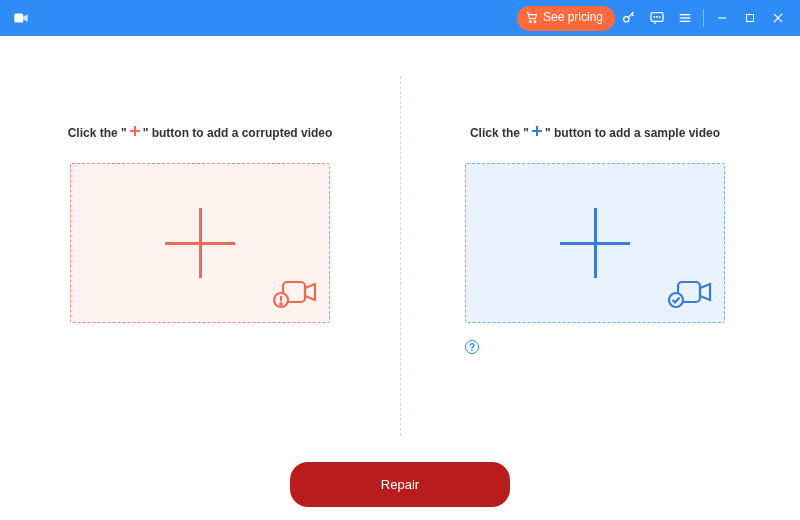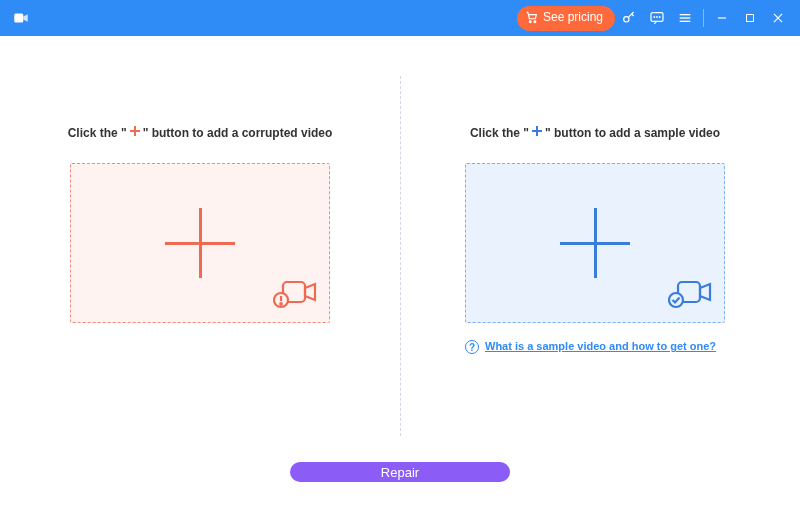--- a/index.html
+++ b/index.html
@@ -31,21 +31,21 @@
 .plus-red { color: #ee6a52; }
 .plus-blue { color: #3a7cdc; }
 
 .corner-icon { position: absolute; right: 10px; bottom: 8px; }
 
 .help-row { margin-top: 16px; display: flex; align-items: flex-start; gap: 6px; width: 260px; }
 .help-q { width: 14px; height: 14px; border: 1.5px solid #2f8bf5; border-radius: 50%; color: #2f8bf5; font-size: 10px; font-weight: bold; display: flex; align-items: center; justify-content: center; flex-shrink: 0; margin-top: 1px; }
 .help-link { color: #2f8bf5; font-size: 11px; font-weight: 600; text-decoration: underline; line-height: 1.4; cursor: pointer; }
 
 .footer { height: 64px; display: flex; align-items: flex-start; justify-content: center; padding-top: 6px; }
-.repair-btn { background: #8b5cf6; color: #fff; border: none; border-radius: 18px; width: 220px; height: 20px; font-size: 13px; cursor: pointer; }
+.repair-btn { background: #b91c1c; color: #fff; border: none; border-radius: 18px; width: 220px; height: 45px; font-size: 13px; cursor: pointer; }
 </style>
 </head>
 <body>
 
 <div class="titlebar">
   <span class="logo">
     <svg viewBox="0 0 24 24" width="18" height="18">
         <rect x="3" y="6" width="12" height="12" rx="2" fill="#fff"></rect>
         <path d="M15 10 L21 7 L21 17 L15 14 Z" fill="#cfe4ff"></path>
       </svg>
@@ -145,20 +145,19 @@
         <svg width="46" height="34" viewBox="0 0 46 34" fill="none" stroke="#3a7cdc" stroke-width="2.2">
           <rect x="10" y="6" width="22" height="20" rx="4"></rect>
           <path d="M32 12 L42 8 L42 24 L32 20 Z"></path>
           <circle cx="8" cy="24" r="7" fill="#eaf2fd"></circle>
           <path d="M4.5 24 L7 26.5 L11.5 21.5"></path>
         </svg>
       </span>
     </div>
     <div class="help-row">
       <span class="help-q">?</span>
-      <a class="help-link">What is a sample video and how to get one?</a>
     </div>
   </div>
 </div>
 
 <div class="footer">
   <button class="repair-btn">Repair</button>
 </div>
 
 </body></html>

